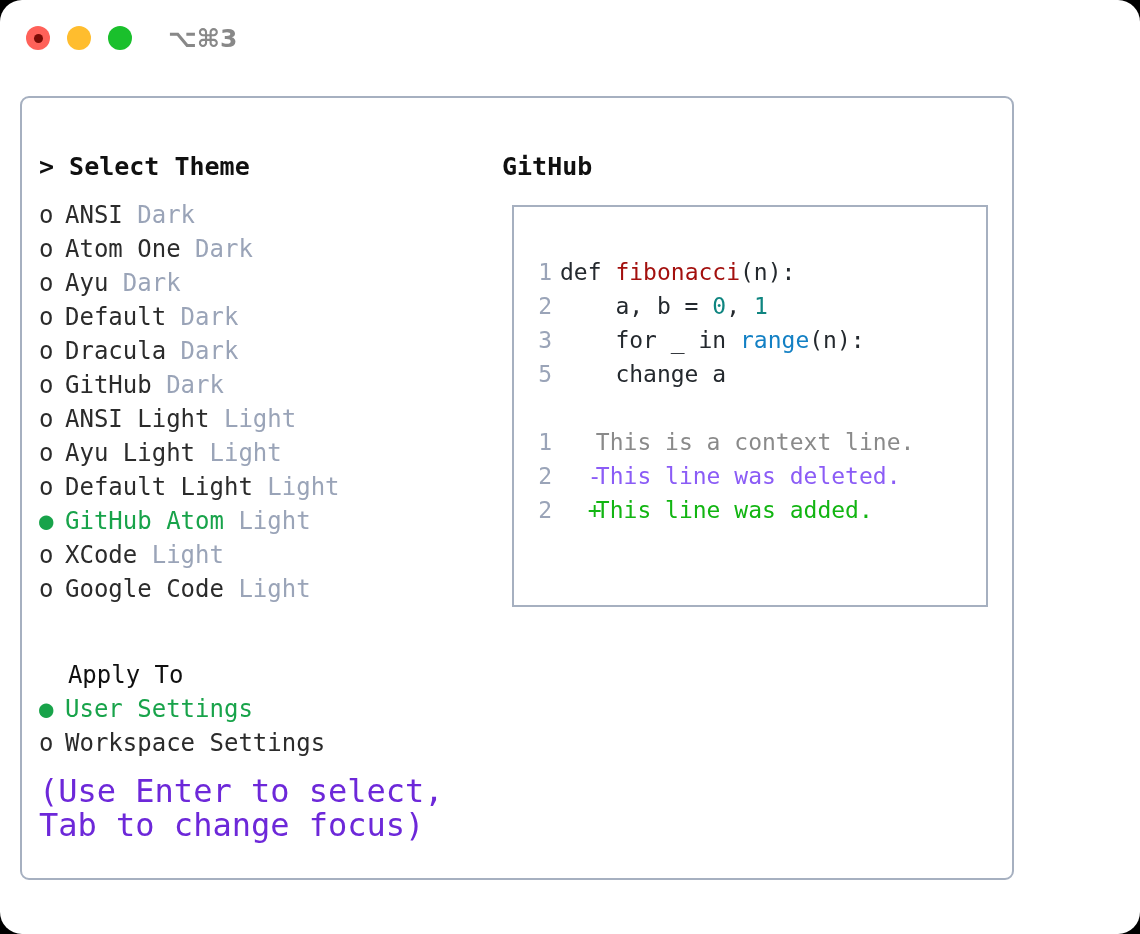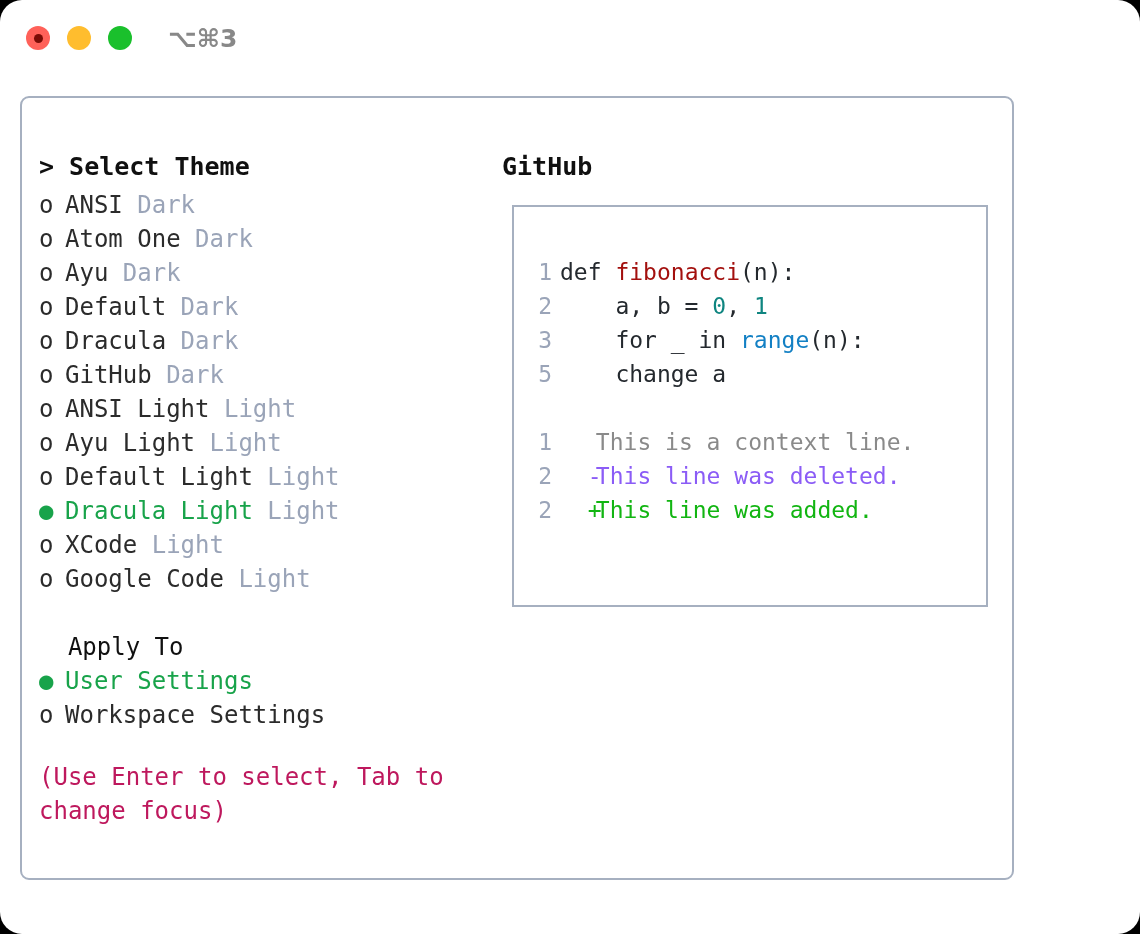--- a/index.html
+++ b/index.html
@@ -86,21 +86,21 @@
   }
 
   .header-row {
     font-size: 25px;
     font-weight: 700;
     color: #101010;
     line-height: 34px;
     white-space: pre;
   }
 
-  .theme-list { margin-top: 4px; }
+  .theme-list { margin-top: 14px; }
 
   .row {
     font-size: 24px;
     line-height: 34px;
     white-space: pre;
     color: #2b2b2b;
   }
   .bullet {
     display: inline-block;
     width: 26px;
@@ -109,28 +109,28 @@
   .row.selected .bullet { color: #18a34a; }
   .row.selected .label  { color: #18a34a; }
   .label { color: #2b2b2b; }
   .tag   { color: #9aa4b8; }
 
   .apply-head {
     font-size: 24px;
     line-height: 34px;
     white-space: pre;
     color: #101010;
-    margin-top: 34px;
+    margin-top: 52px;
   }
 
   .hint {
-    margin-top: 28px;
-    font-size: 24px;
-    line-height: 34px;
-    color: #be185d;
+    margin-top: 14px;
+    font-size: 32px;
+    line-height: 34px;
+    color: #6d28d9;
     width: 410px;
     white-space: pre-wrap;
   }
 
   
   .right {
     position: absolute;
     left: 480px; top: 48px;
     width: 500px;
   }
@@ -197,21 +197,21 @@
         <div class="theme-list" id="theme-list">
             <div class="row"><span class="bullet">o</span><span class="label">ANSI </span><span class="tag">Dark</span></div>
             <div class="row"><span class="bullet">o</span><span class="label">Atom One </span><span class="tag">Dark</span></div>
             <div class="row"><span class="bullet">o</span><span class="label">Ayu </span><span class="tag">Dark</span></div>
             <div class="row"><span class="bullet">o</span><span class="label">Default </span><span class="tag">Dark</span></div>
             <div class="row"><span class="bullet">o</span><span class="label">Dracula </span><span class="tag">Dark</span></div>
             <div class="row"><span class="bullet">o</span><span class="label">GitHub </span><span class="tag">Dark</span></div>
             <div class="row"><span class="bullet">o</span><span class="label">ANSI Light </span><span class="tag">Light</span></div>
             <div class="row"><span class="bullet">o</span><span class="label">Ayu Light </span><span class="tag">Light</span></div>
             <div class="row"><span class="bullet">o</span><span class="label">Default Light </span><span class="tag">Light</span></div>
-            <div class="row selected"><span class="bullet">●</span><span class="label">Dracula Light </span><span class="tag">Light</span></div>
+            <div class="row selected"><span class="bullet">●</span><span class="label">GitHub Atom </span><span class="tag">Light</span></div>
             <div class="row"><span class="bullet">o</span><span class="label">XCode </span><span class="tag">Light</span></div>
             <div class="row"><span class="bullet">o</span><span class="label">Google Code </span><span class="tag">Light</span></div>
           </div>
 
         <div class="apply-head">  Apply To</div>
         <div id="apply-list">
             <div class="row selected"><span class="bullet">●</span><span class="label">User Settings</span></div>
             <div class="row"><span class="bullet">o</span><span class="label">Workspace Settings</span></div>
           </div>
 

